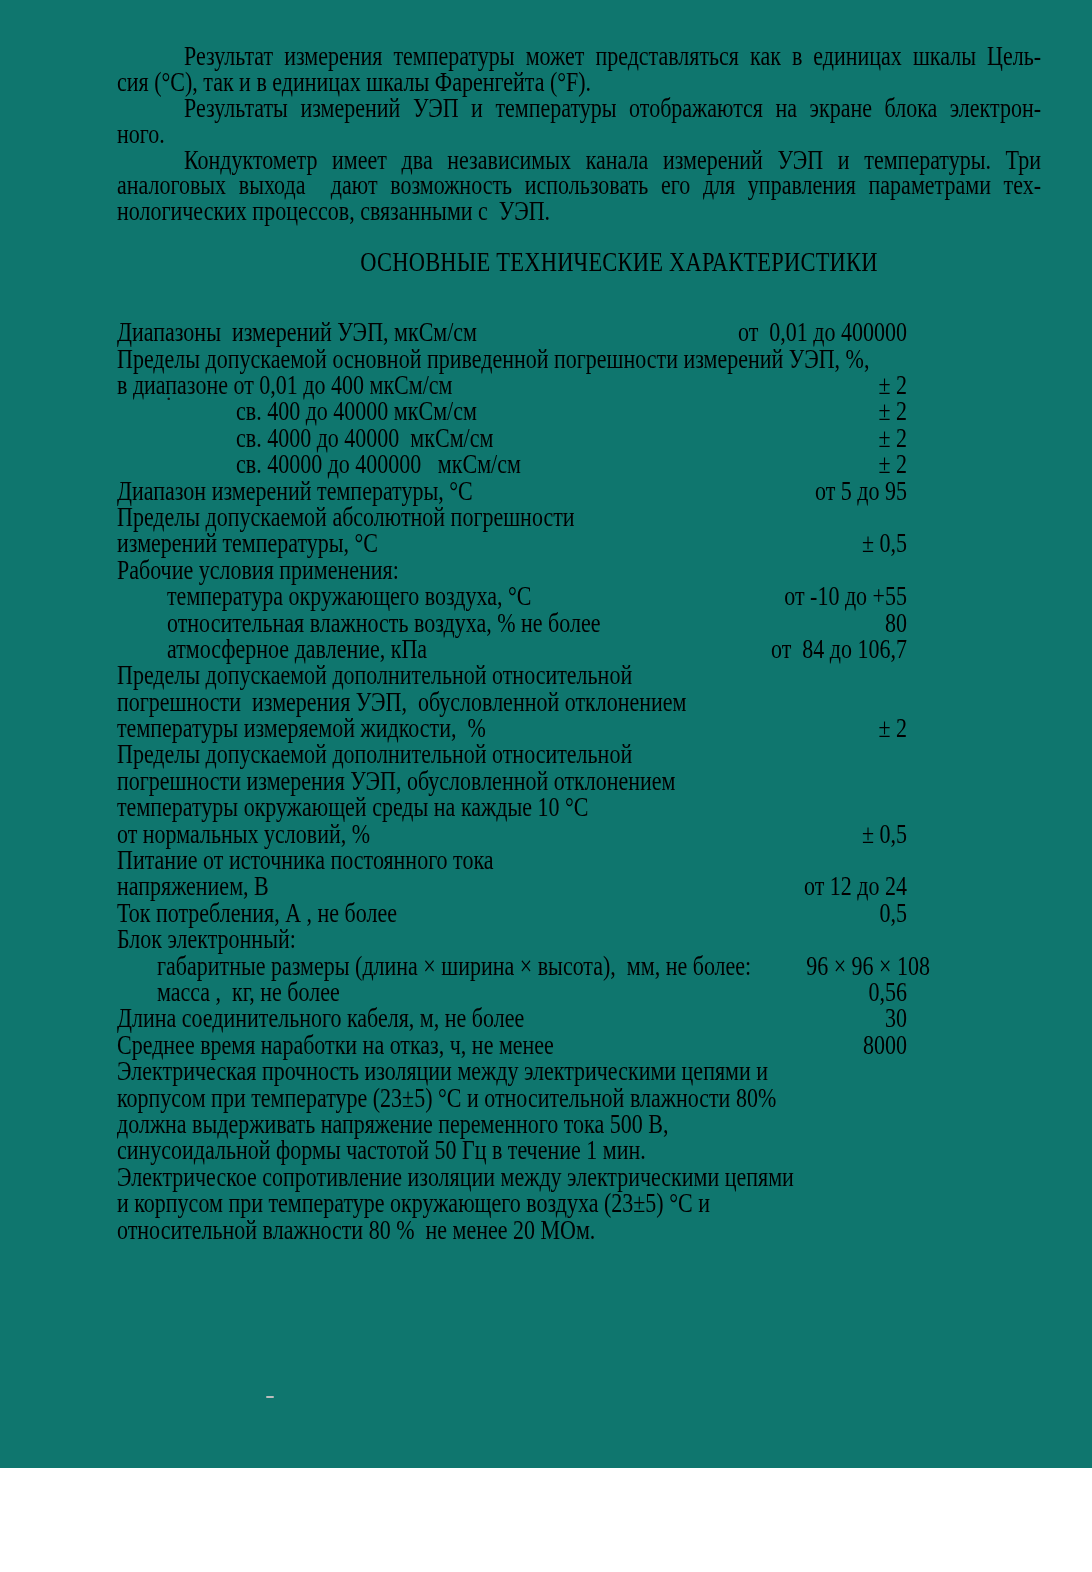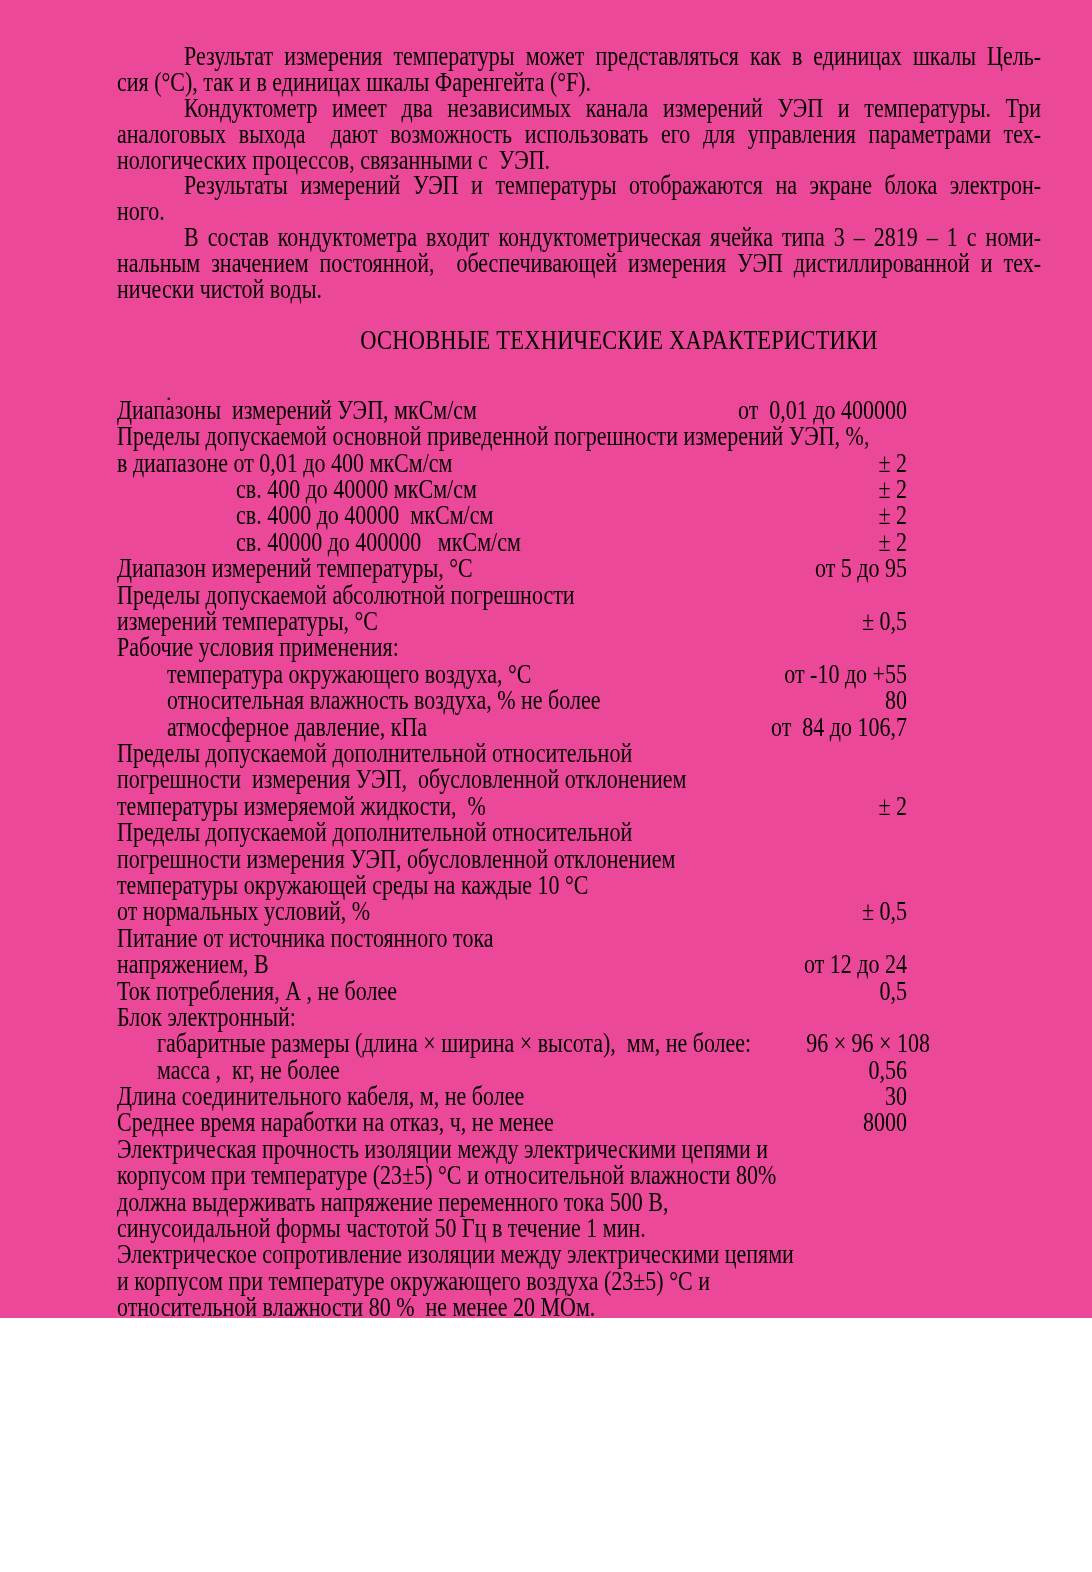--- a/index.html
+++ b/index.html
@@ -1,18 +1,18 @@
 <!DOCTYPE html>
 <html><head>
 <meta charset="utf-8">
 <style>
   * { margin:0; padding:0; box-sizing:border-box; }
   html,body { background:#ffffff; }
   .page {
-    position:relative; width:1092px; height:1318px; background:#ec4899;
+    position:relative; width:1092px; height:1468px; background:#0f766e;
     color:#000; font-family:"Liberation Serif","DejaVu Serif",serif;
     overflow:hidden;
   }
   .body-col { position:absolute; left:117px; top:43px; width:924px; }
   
   .pline {
     font-size:22px; line-height:25.9px; height:25.9px;
     text-align:justify; text-align-last:justify;
     transform:scaleY(1.22);
     white-space:normal;
@@ -57,33 +57,28 @@
 
 <div class="page">
 
   <div class="body-col">
     <div id="intro">
         <div>
           <div class="pline pfirst">Результат измерения температуры может представляться как в единицах шкалы Цель-</div>
           <div class="pline plast">сия (°С), так и в единицах шкалы Фаренгейта (°F).</div>
         </div>
         <div>
+          <div class="pline pfirst">Результаты измерений УЭП и температуры отображаются на экране блока электрон-</div>
+          <div class="pline plast">ного.</div>
+        </div>
+        <div>
           <div class="pline pfirst">Кондуктометр имеет два независимых канала измерений УЭП и температуры. Три</div>
           <div class="pline">аналоговых выхода&nbsp; дают возможность использовать его для управления параметрами тех-</div>
           <div class="pline plast">нологических процессов, связанными с&nbsp; УЭП.</div>
         </div>
-        <div>
-          <div class="pline pfirst">Результаты измерений УЭП и температуры отображаются на экране блока электрон-</div>
-          <div class="pline plast">ного.</div>
-        </div>
-        <div>
-          <div class="pline pfirst">В состав кондуктометра входит кондуктометрическая ячейка типа 3 – 2819 – 1 с номи-</div>
-          <div class="pline">нальным значением постоянной,&nbsp; обеспечивающей измерения УЭП дистиллированной и тех-</div>
-          <div class="pline plast">нически чистой воды.</div>
-        </div>
       </div>
 
     <h1 class="heading">ОСНОВНЫЕ ТЕХНИЧЕСКИЕ ХАРАКТЕРИСТИКИ</h1>
 
     <div id="specs" class="spec-list">
         <div class="spec-row">
           <span class="spec-label">Диапазоны&nbsp; измерений УЭП, мкСм/см</span>
           <span class="spec-value">от&nbsp; 0,01 до 400000</span>
         </div>
         <div class="spec-row">

